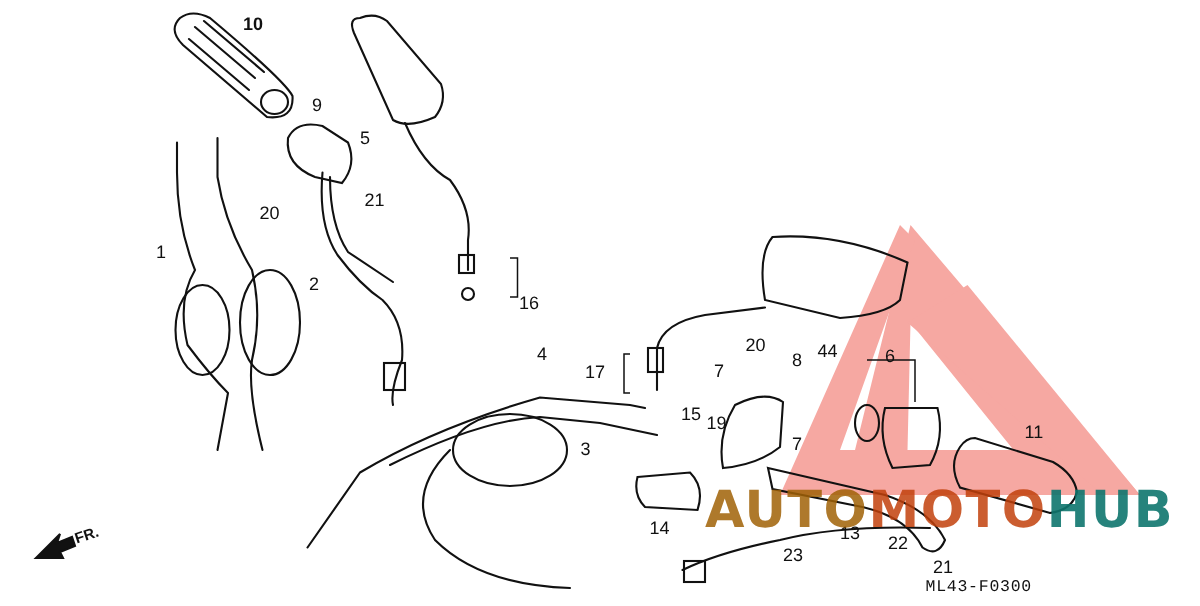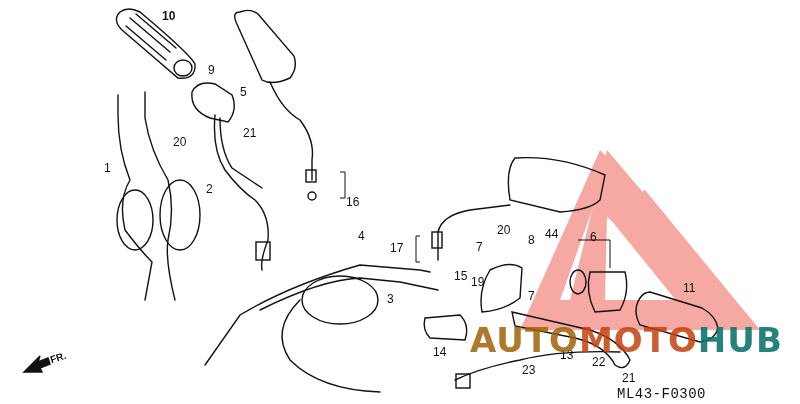--- a/index.html
+++ b/index.html
@@ -1,19 +1,19 @@
 <!DOCTYPE html>
 <html><head>
 <meta charset="utf-8">
 <style>
   html,body{margin:0;padding:0;background:#fff;}
   body{width:800px;height:404px;overflow:hidden;position:relative;font-family:"Liberation Sans",sans-serif;}
   #diagram{position:absolute;left:0;top:0;width:800px;height:404px;}
   .callout{position:absolute;font-family:"Liberation Sans",sans-serif;font-size:12px;color:#111;line-height:12px;}
-  .code{position:absolute;font-family:"Liberation Mono",monospace;font-size:14px;color:#111;letter-spacing:0.5px;text-align:center;}
+  .code{position:absolute;font-family:"Liberation Mono",monospace;font-size:11px;color:#111;letter-spacing:0.5px;text-align:center;}
   .fr{position:absolute;font-family:"Liberation Sans",sans-serif;font-size:10px;font-weight:bold;color:#111;transform:rotate(-18deg);}
   .logo{position:absolute;left:470px;top:320px;font-family:"DejaVu Sans",sans-serif;font-weight:bold;font-size:34px;letter-spacing:1px;line-height:40px;}
   .logo .a{color:#a16207;opacity:0.85;}
   .logo .b{color:#c2410c;opacity:0.85;}
   .logo .c{color:#0f766e;opacity:0.9;}
 </style>
 </head>
 <body>
 
 <svg id="diagram" viewBox="0 0 800 404" xmlns="http://www.w3.org/2000/svg">

